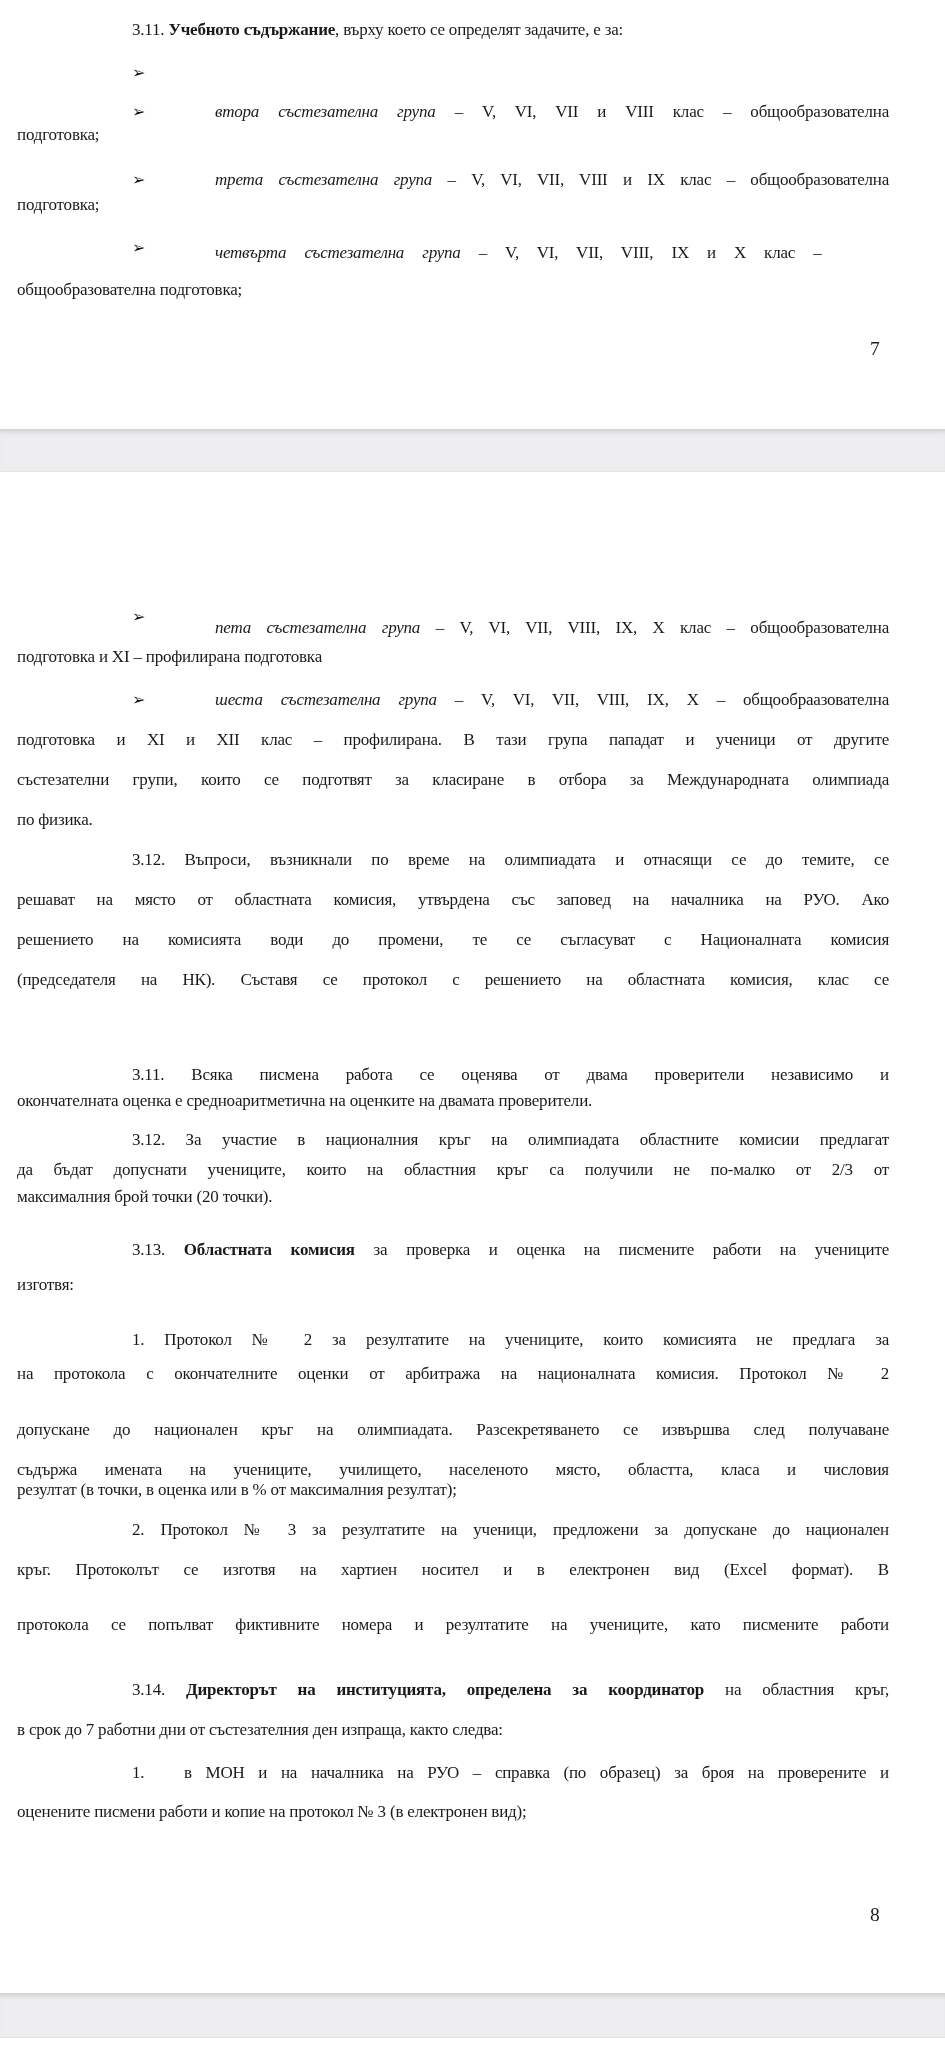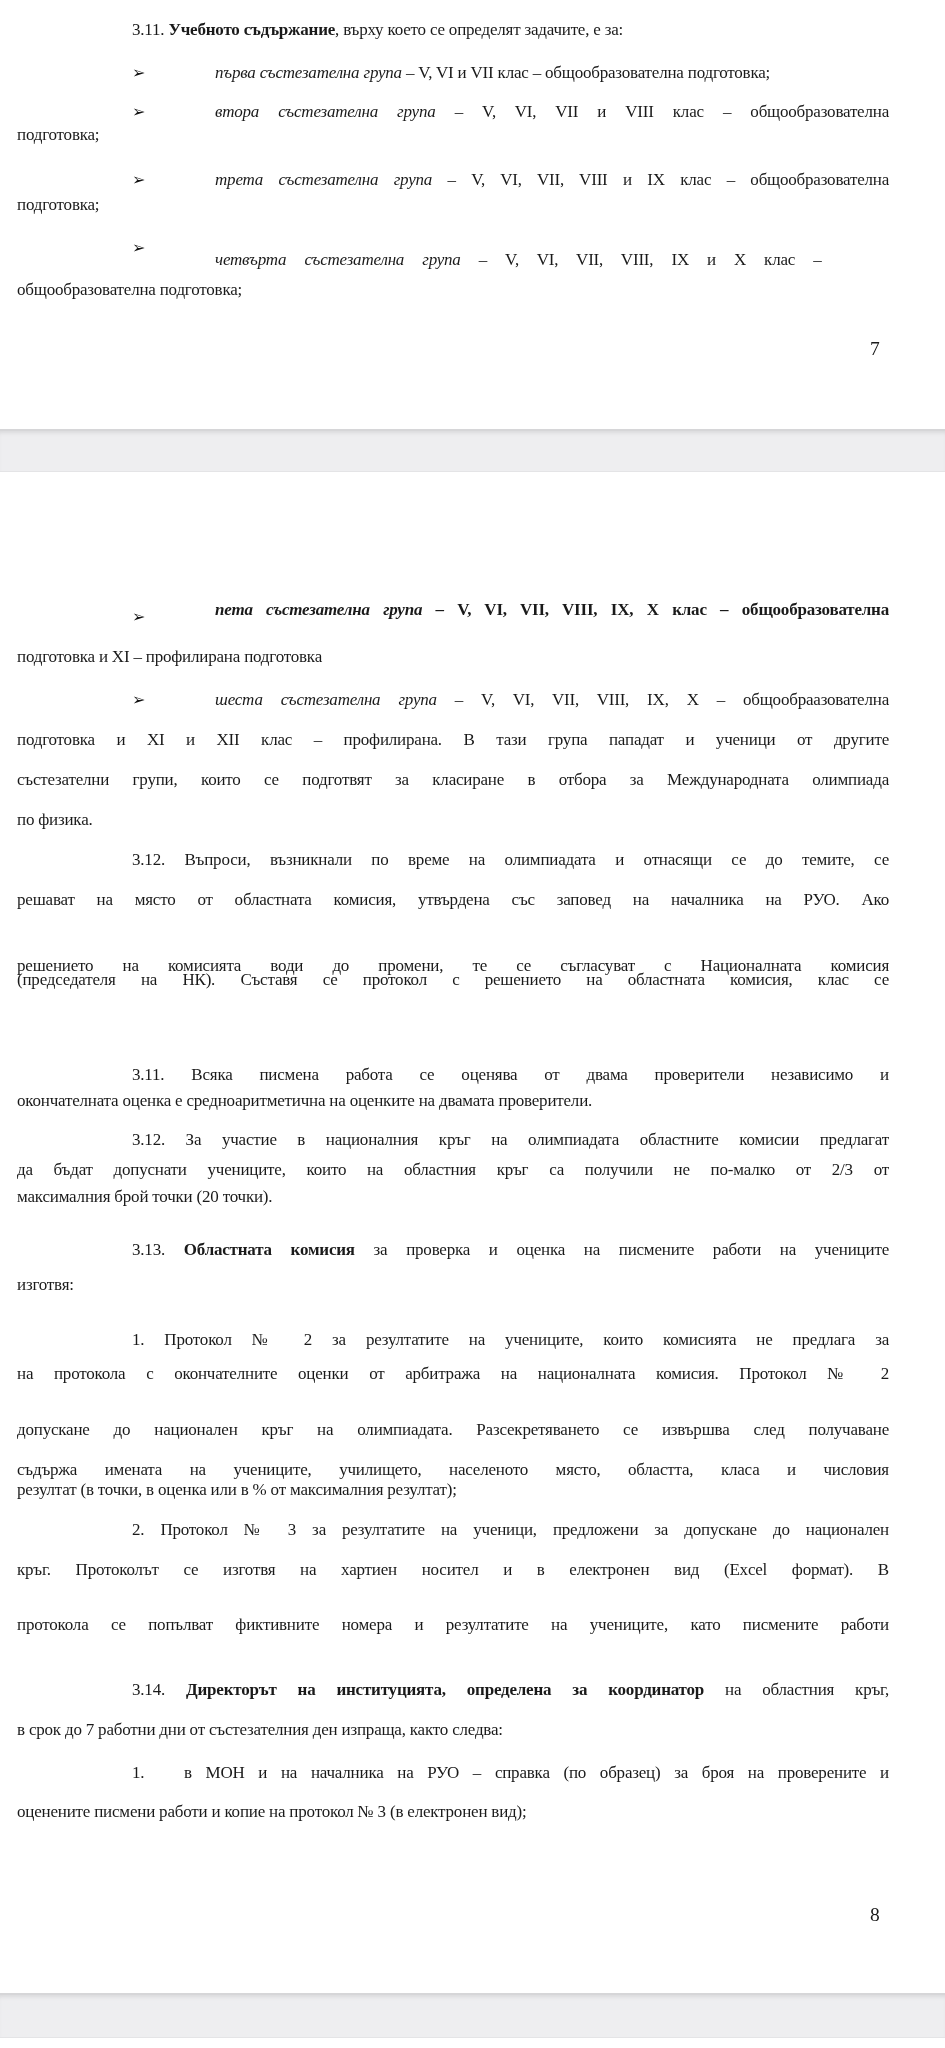--- a/index.html
+++ b/index.html
@@ -22,65 +22,62 @@
 </head>
 <body>
 
 <div class="page" style="top:0;height:429px;">
   <div class="ln ind" style="top:18px;">
     <span>3.11.</span>
     <span class="b">Учебното съдържание</span><span>, върху което се определят задачите, е за:</span>
   </div>
 
   <span class="arrow" style="top:61px;">➢</span>
-  <div class="ln bul" style="top:61px;">
-    <span class="it">първа състезателна група</span><span> – V, VI и VII клас – общообразователна подготовка;</span>
-  </div>
 
   <span class="arrow" style="top:100px;">➢</span>
   <div class="ln bul just" style="top:100px;">
     <span class="it">втора състезателна група</span><span> – V, VI, VII и VIII клас – общообразователна</span>
   </div>
   <div class="ln" style="top:123px;">подготовка;</div>
 
   <span class="arrow" style="top:168px;">➢</span>
   <div class="ln bul just" style="top:168px;">
     <span class="it">трета състезателна група</span><span> – V, VI, VII, VIII и IX клас – общообразователна</span>
   </div>
   <div class="ln" style="top:193px;">подготовка;</div>
 
   <span class="arrow" style="top:236px;">➢</span>
-  <div class="ln bul" style="top:248px; word-spacing:14px;">
+  <div class="ln bul" style="top:241px; word-spacing:14px;">
     <span class="it">четвърта състезателна група</span><span> – V, VI, VII, VIII, IX и X клас –</span>
   </div>
   <div class="ln" style="top:278px;">общообразователна подготовка;</div>
 
   <div class="pn" style="top:337px;">7</div>
 </div>
 
 <div class="gap" style="top:429px;height:40px;"></div>
 
 <div class="page" style="top:472px;height:1521px;">
   <span class="arrow" style="top:133px;">➢</span>
-  <div class="ln bul just" style="top:126px;font-weight:bold;">
+  <div class="ln bul just" style="top:144px;">
     <span class="it">пета състезателна група</span><span> – V, VI, VII, VIII, IX, X клас – общообразователна</span>
   </div>
   <div class="ln" style="top:173px;">подготовка и XI – профилирана подготовка</div>
 
   <span class="arrow" style="top:216px;">➢</span>
   <div class="ln bul just" style="top:216px;">
     <span class="it">шеста състезателна група</span><span> – V, VI, VII, VIII, IX, X – общообраазователна</span>
   </div>
   <div class="ln just" style="top:256px;">подготовка и XI и XII клас – профилирана. В тази група пападат и ученици от другите</div>
   <div class="ln just" style="top:296px;">състезателни групи, които се подготвят за класиране в отбора за Международната олимпиада</div>
   <div class="ln" style="top:336px;">по физика.</div>
 
   <div class="ln ind just" style="top:376px;">3.12. Въпроси, възникнали по време на олимпиадата и отнасящи се до темите, се</div>
   <div class="ln just" style="top:416px;">решават на място от областната комисия, утвърдена със заповед на началника на РУО. Ако</div>
-  <div class="ln just" style="top:456px;margin-top:26px;">решението на комисията води до промени, те се съгласуват с Националната комисия</div>
+  <div class="ln just" style="top:456px;">решението на комисията води до промени, те се съгласуват с Националната комисия</div>
   <div class="ln just" style="top:496px;">(председателя на НК). Съставя се протокол с решението на областната комисия, клас се</div>
 
   <div class="ln ind just" style="top:591px;">3.11. Всяка писмена работа се оценява от двама проверители независимо и</div>
   <div class="ln" style="top:617px;">окончателната оценка е средноаритметична на оценките на двамата проверители.</div>
 
   <div class="ln ind just" style="top:656px;">3.12. За участие в националния кръг на олимпиадата областните комисии предлагат</div>
   <div class="ln just" style="top:686px;">да бъдат допуснати учениците, които на областния кръг са получили не по-малко от 2/3 от</div>
   <div class="ln" style="top:713px;">максималния брой точки (20 точки).</div>
 
   <div class="ln ind just" style="top:766px;">

